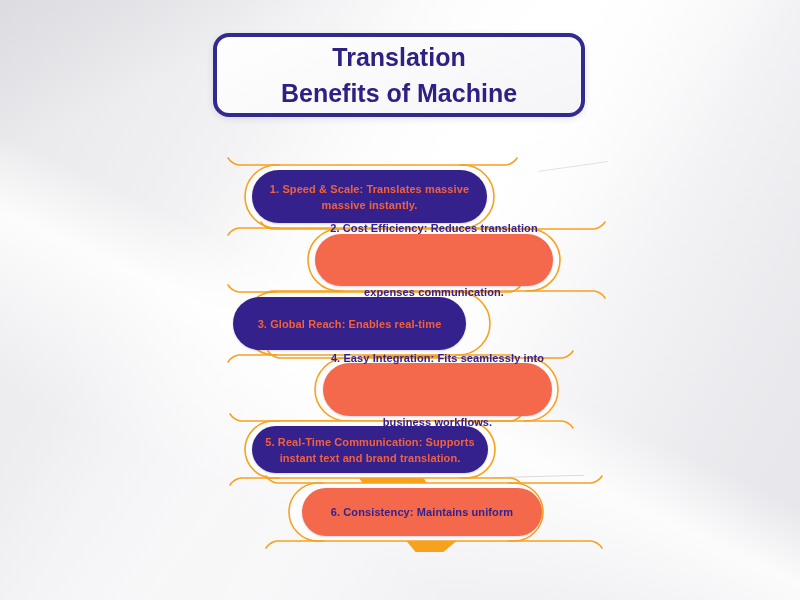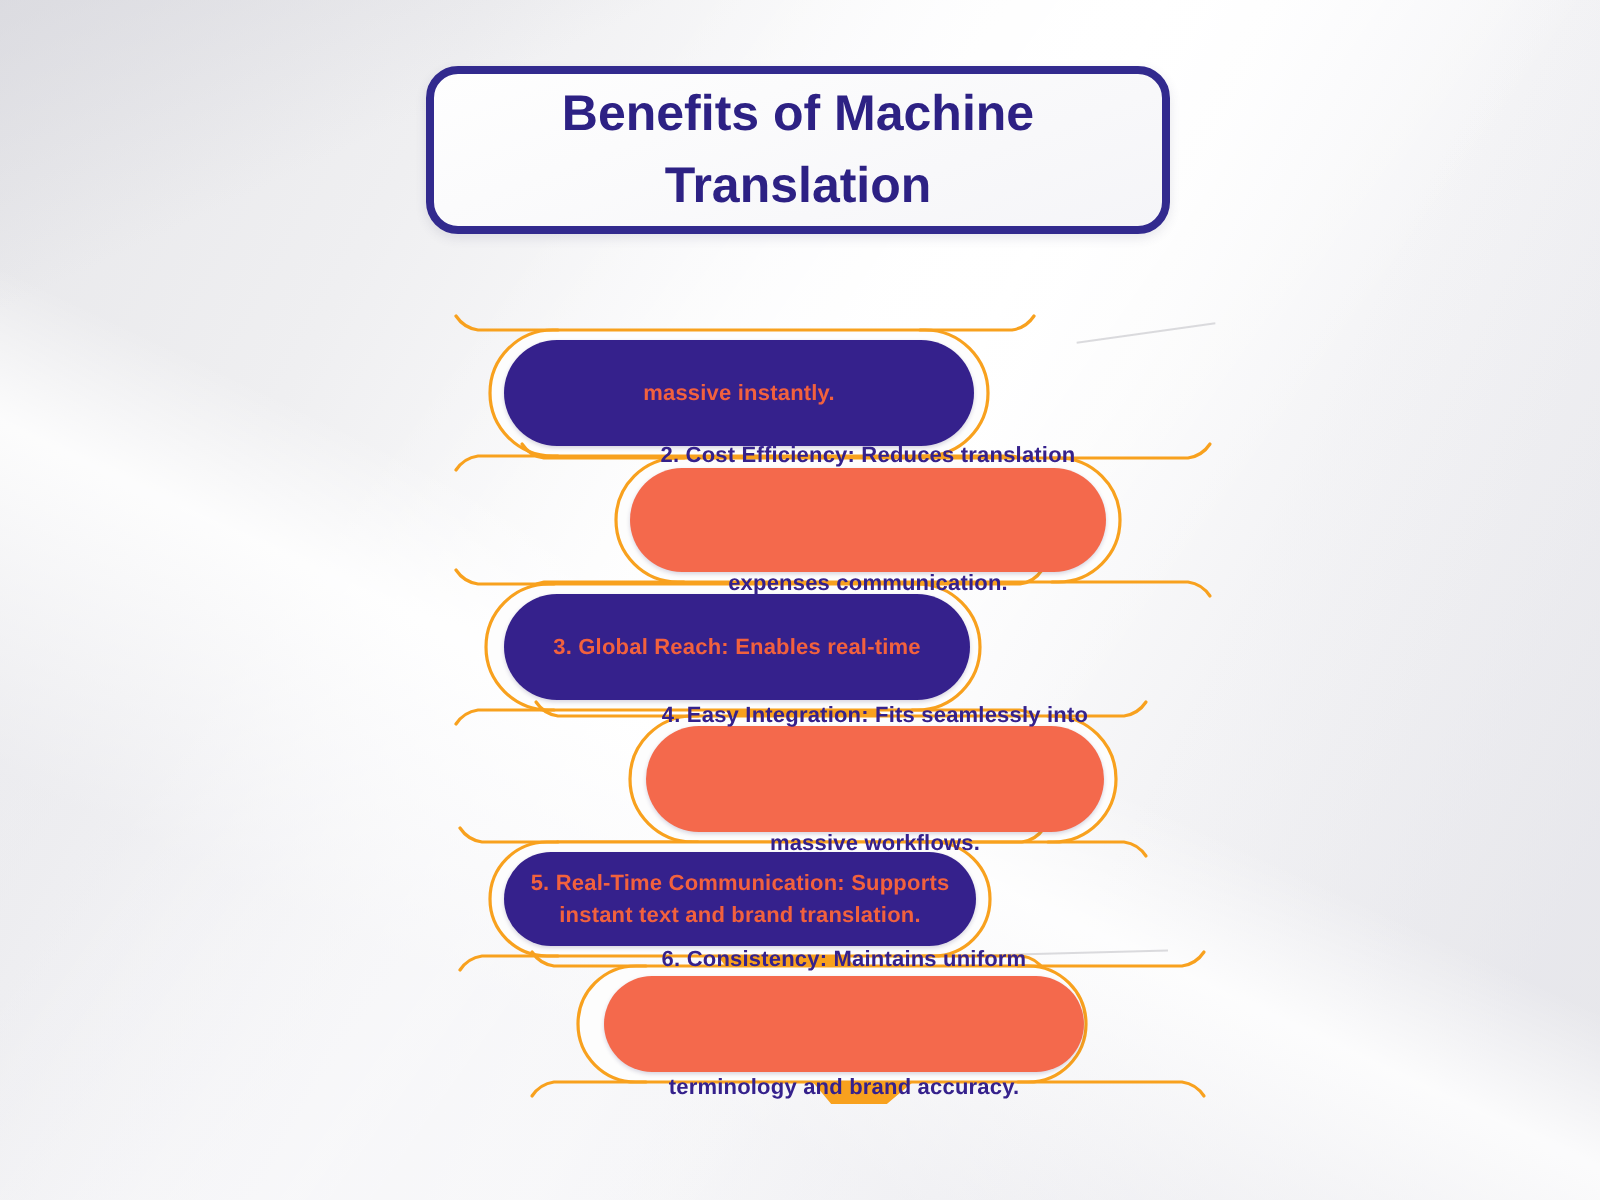--- a/index.html
+++ b/index.html
@@ -85,39 +85,39 @@
       <path d="M 279 421 H 241 q -7 -1 -11 -7" fill="none" stroke="#f8a11e" stroke-width="1.6" stroke-linecap="round"></path>
       <path d="M 279 478 H 241 q -7 1 -11 7" fill="none" stroke="#f8a11e" stroke-width="1.6" stroke-linecap="round"></path>
       <rect x="289" y="483" width="254" height="58" rx="29" ry="29" fill="#fdfdfd" stroke="#f8a11e" stroke-width="1.6"></rect>
       <path d="M 509 483 H 591 q 7 -1 11 -7" fill="none" stroke="#f8a11e" stroke-width="1.6" stroke-linecap="round"></path>
       <path d="M 509 541 H 591 q 7 1 11 7" fill="none" stroke="#f8a11e" stroke-width="1.6" stroke-linecap="round"></path>
       <path d="M 323 483 H 277 q -7 -1 -11 -7" fill="none" stroke="#f8a11e" stroke-width="1.6" stroke-linecap="round"></path>
       <path d="M 323 541 H 277 q -7 1 -11 7" fill="none" stroke="#f8a11e" stroke-width="1.6" stroke-linecap="round"></path>
     </svg>
 
   <div class="title-box">
+    <span>Translation</span>
     <span>Benefits of Machine</span>
-    <span>Translation</span>
   </div>
 
   <div class="pill purple" id="pill-0" style="left: 252px; top: 170px; width: 235px; height: 53px; border-radius: 26.5px;">
+    <span>1. Speed &amp; Scale: Translates massive</span>
     <span>massive instantly.</span>
   </div>
   <div class="pill coral" id="pill-1" style="left: 315px; top: 234px; width: 238px; height: 52px; border-radius: 26px;">
     <span>2. Cost Efficiency: Reduces translation</span>
     <span>expenses communication.</span>
   </div>
-  <div class="pill purple" id="pill-2" style="left: 252px; top: 297px; width: 233px; height: 53px; border-radius: 26.5px;">
+  <div class="pill purple" id="pill-2" style="left: 233px; top: 297px; width: 233px; height: 53px; border-radius: 26.5px;">
     <span>3. Global Reach: Enables real-time</span>
   </div>
   <div class="pill coral" id="pill-3" style="left: 323px; top: 363px; width: 229px; height: 53px; border-radius: 26.5px;">
     <span>4. Easy Integration: Fits seamlessly into</span>
-    <span>massive workflows.</span>
+    <span>business workflows.</span>
   </div>
   <div class="pill purple" id="pill-4" style="left: 252px; top: 426px; width: 236px; height: 47px; border-radius: 23.5px;">
     <span>5. Real-Time Communication: Supports</span>
     <span>instant text and brand translation.</span>
   </div>
   <div class="pill coral" id="pill-5" style="left: 302px; top: 488px; width: 240px; height: 48px; border-radius: 24px;">
     <span>6. Consistency: Maintains uniform</span>
-    <span>terminology and brand accuracy.</span>
   </div>
 </div>
 
 </body></html>

